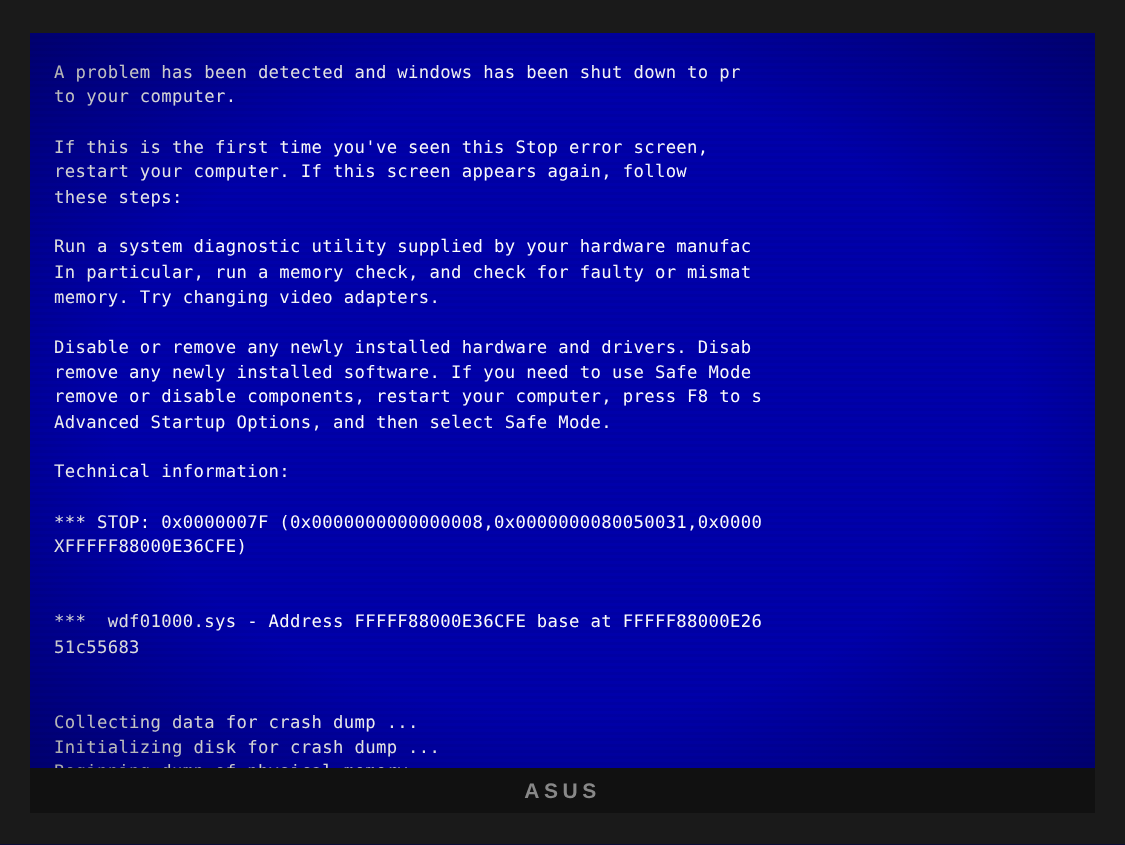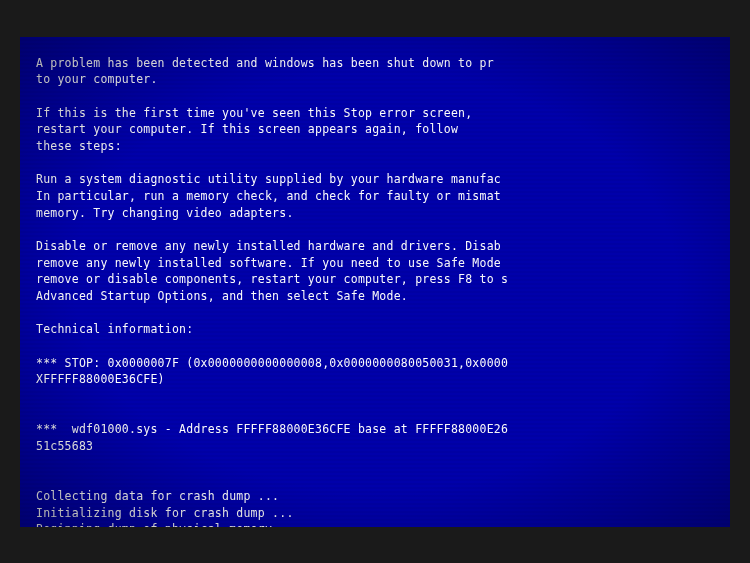--- a/index.html
+++ b/index.html
@@ -120,13 +120,16 @@
 
 ***  wdf01000.sys - Address FFFFF88000E36CFE base at FFFFF88000E26
 51c55683
 
 
 Collecting data for crash dump ...
 Initializing disk for crash dump ...
 Beginning dump of physical memory.
 Dumping physical memory to disk:  100</pre>
   </div>
+  <div class="brand-bar">
+    <span class="brand-logo">ASUS</span>
+  </div>
 </div>
 
 </body></html>

